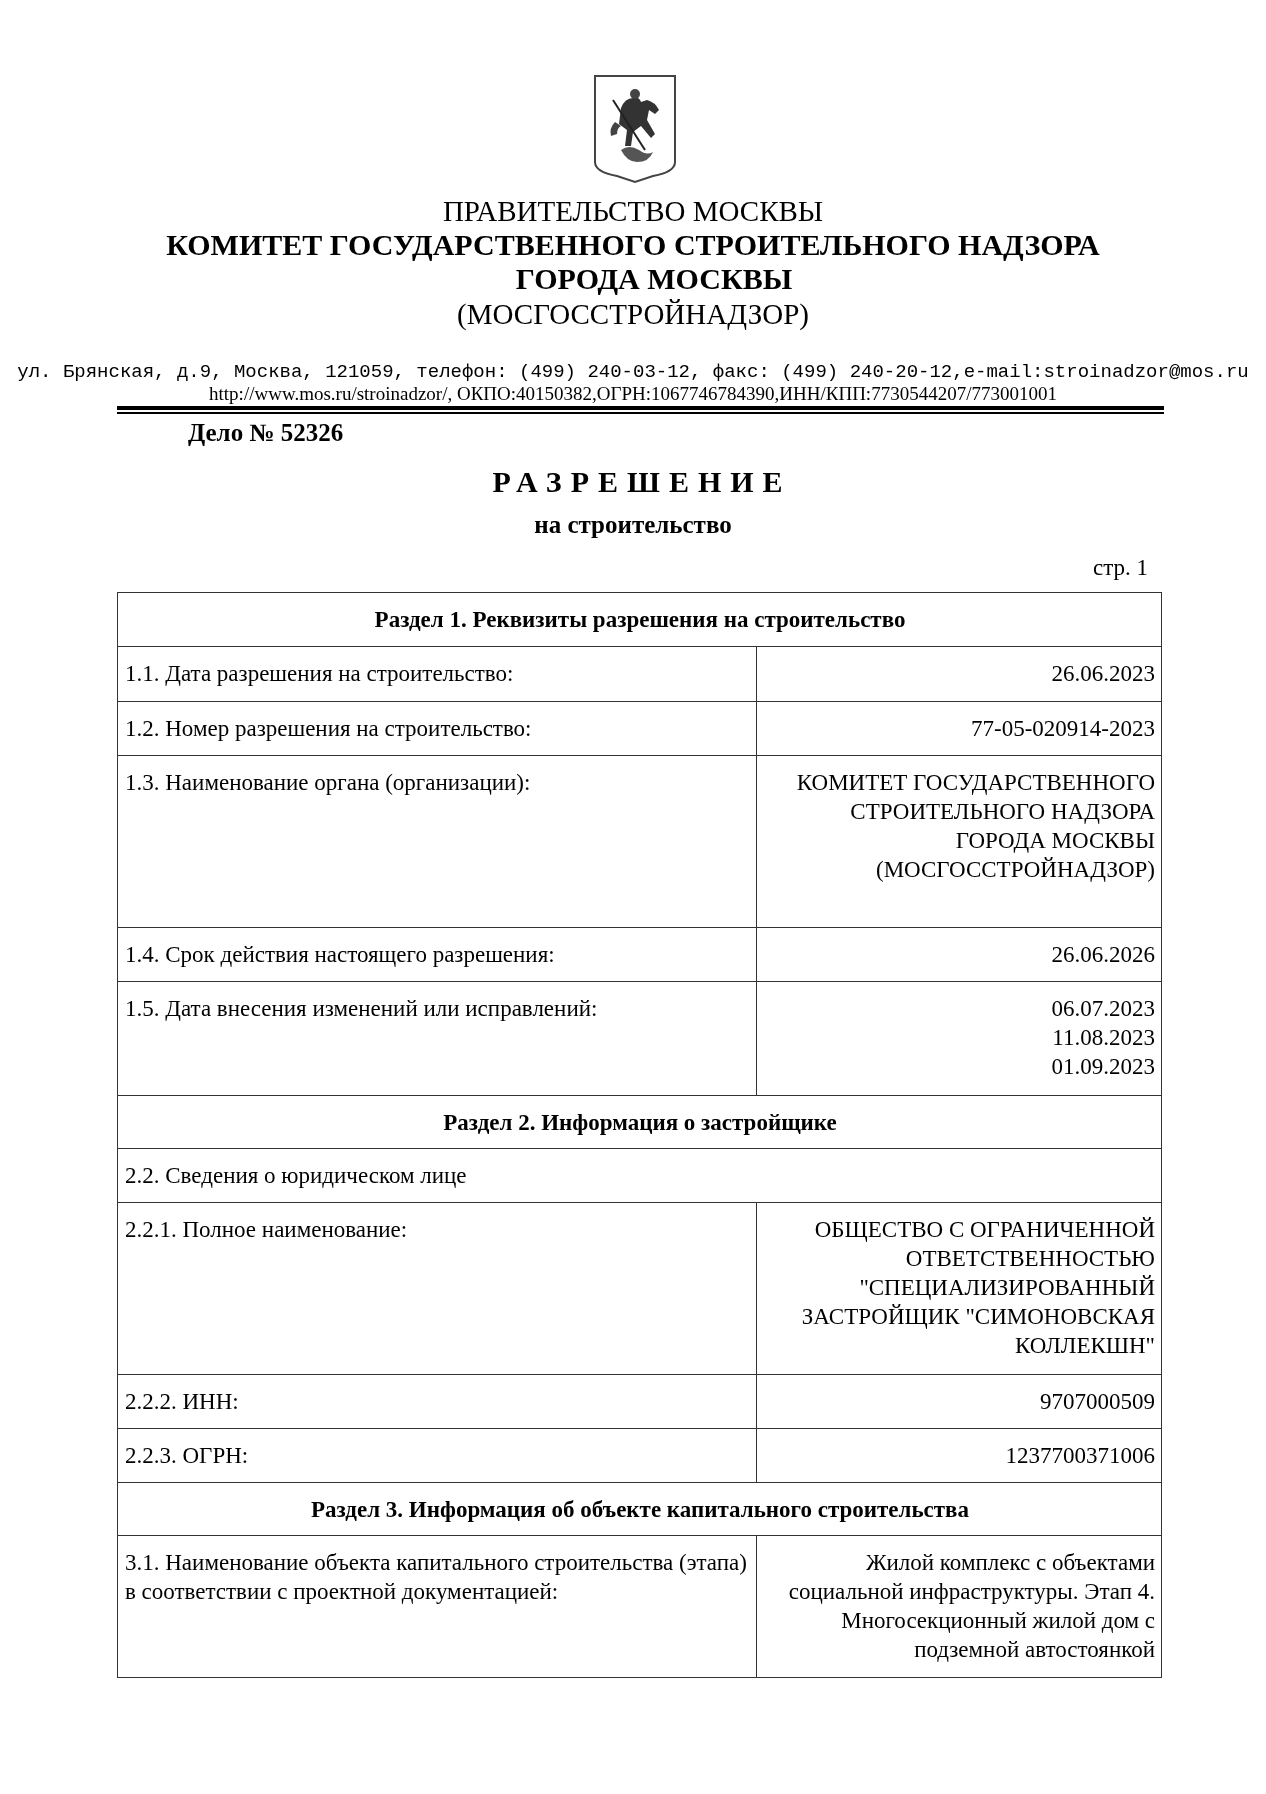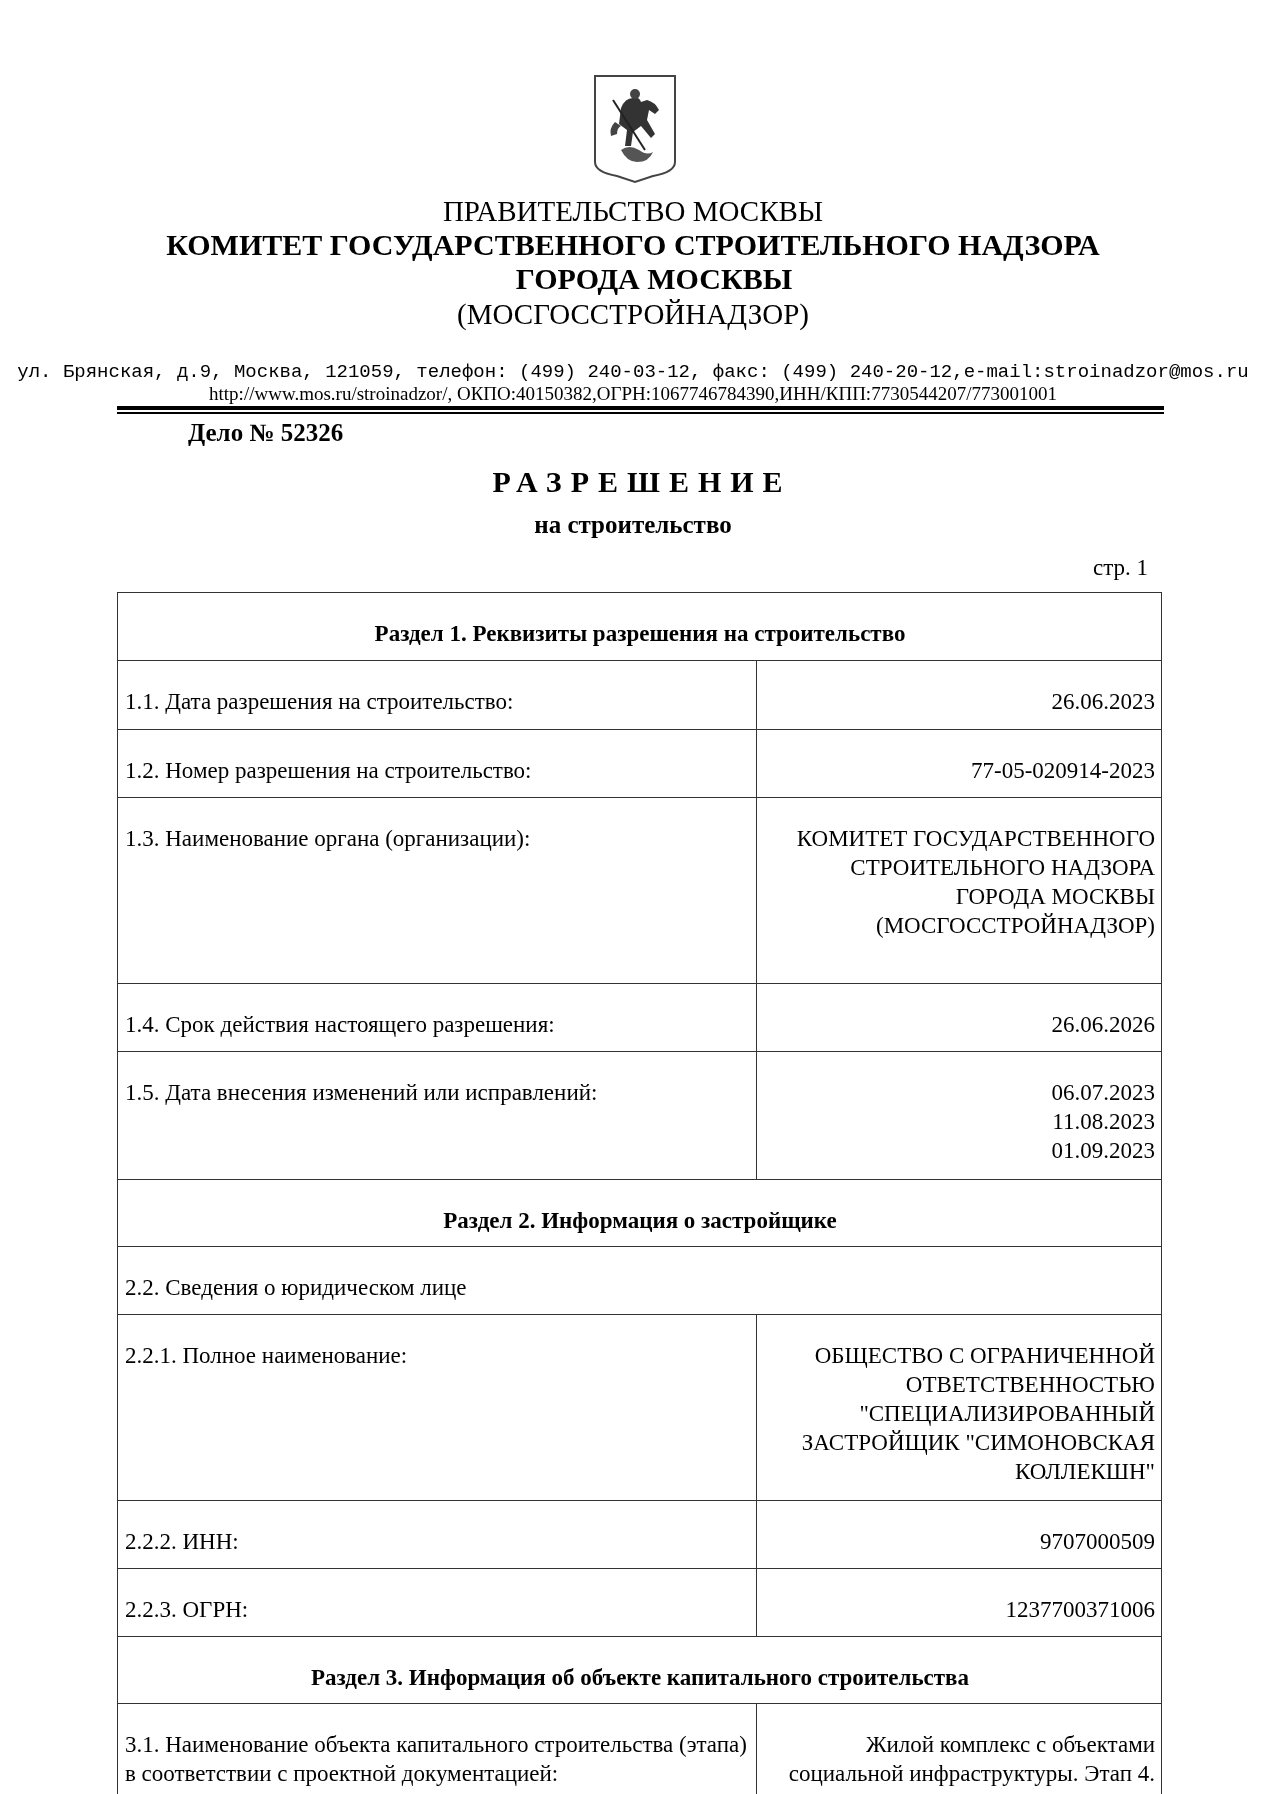--- a/index.html
+++ b/index.html
@@ -29,21 +29,21 @@
   .title { top: 465px; font-size: 30px; font-weight: bold; letter-spacing: 9px; line-height: 34px; padding-left: 9px; }
   .subtitle { top: 510px; font-size: 25px; font-weight: bold; line-height: 30px; }
   .page-no { right: 118px; top: 554px; font-size: 23px; line-height: 28px; }
 
   table.main {
     position: absolute; left: 117px; top: 592px; width: 1044px;
     border-collapse: collapse; table-layout: fixed;
     font-size: 23px; line-height: 29px;
   }
   table.main td {
-    border: 1.5px solid #333; vertical-align: top; padding: 26px 6px 10px 7px;
+    border: 1.5px solid #333; vertical-align: top; padding: 12px 6px 10px 7px;
   }
   td.section { text-align: center; font-weight: bold; padding: 11px 6px 11px 6px; }
   td.val { text-align: right; padding-left: 6px; padding-right: 6px; }
   col.c1 { width: 639px; }
   col.c2 { width: 405px; }
 </style>
 </head>
 <body>
 
 <svg id="emblem" class="abs" viewBox="0 0 88 112" xmlns="http://www.w3.org/2000/svg">

